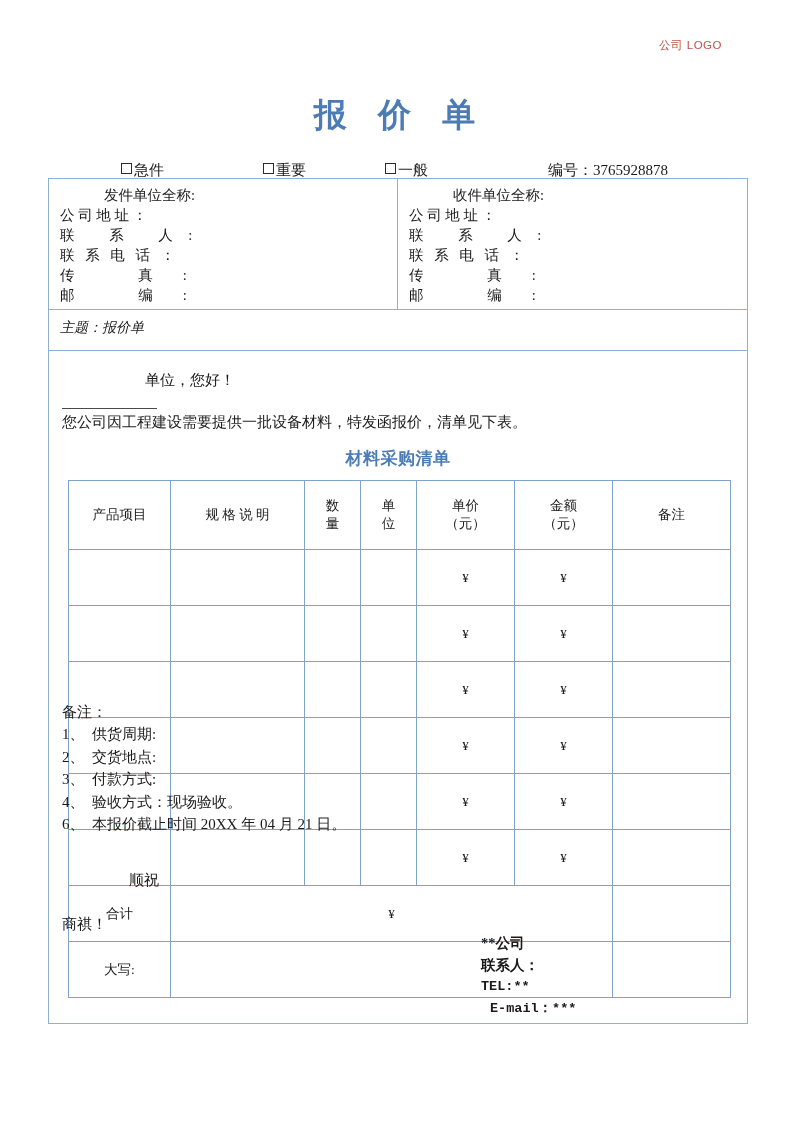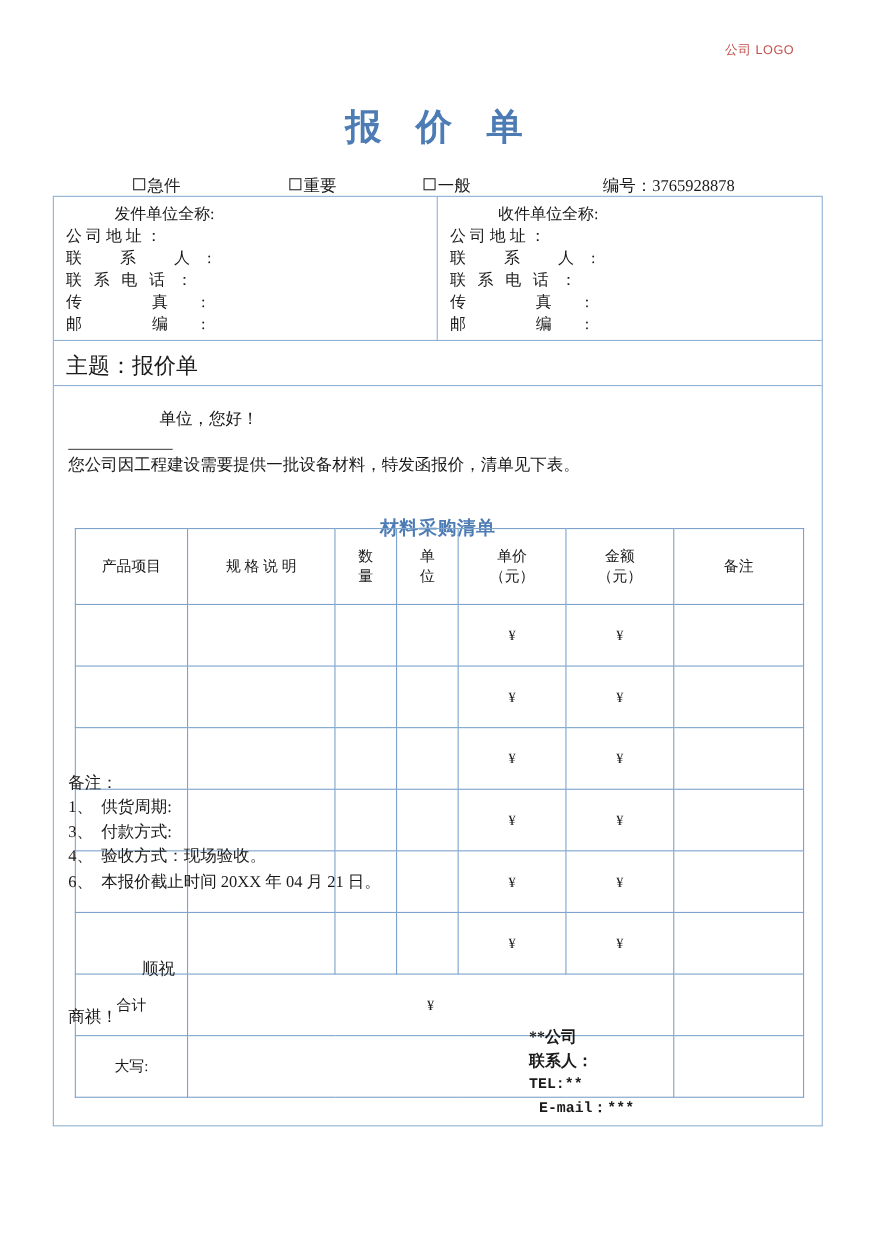--- a/index.html
+++ b/index.html
@@ -113,22 +113,23 @@
   
   .subject-row {
     position: absolute;
     left: 0;
     top: 131px;
     width: 100%;
     height: 41px;
     border-bottom: 1px solid #8fb0d3;
     box-sizing: border-box;
     padding: 9px 0 1px 11px;
-    font-size: 20px;
-    white-space: nowrap;
+    font-size: 14px;
+    white-space: nowrap;
+    font-style: italic;
   }
 
   
   .body-area {
     position: absolute;
     left: 0;
     top: 172px;
     width: 100%;
     bottom: 0;
   }
@@ -160,21 +161,20 @@
     position: absolute;
     left: 0;
     top: 96px;
     width: 100%;
     text-align: center;
     font-family: "Liberation Sans", sans-serif;
     font-weight: bold;
     font-size: 17px;
     color: #4d7cb5;
     letter-spacing: 0.5px;
-    margin-top: 21px;
   }
 
   
   .tbl-wrap {
     position: absolute;
     left: 19px;
     top: 129px;
     width: 662px;
   }
   table.quote {
@@ -391,20 +391,23 @@
         </tbody>
       </table>
     </div>
 
     <div class="remarks">
       <div class="remarks-title">备注：</div>
       <div class="remark-item">
         <span class="rk-num">1、</span><span>供货周期:</span>
       </div>
       <div class="remark-item">
+        <span class="rk-num">2、</span><span>交货地点:</span>
+      </div>
+      <div class="remark-item">
         <span class="rk-num">3、</span><span>付款方式:</span>
       </div>
       <div class="remark-item">
         <span class="rk-num">4、</span><span>验收方式：现场验收。</span>
       </div>
       <div class="remark-item">
         <span class="rk-num">6、</span><span>本报价截止时间 20XX 年 04 月 21 日。</span>
       </div>
     </div>
 

